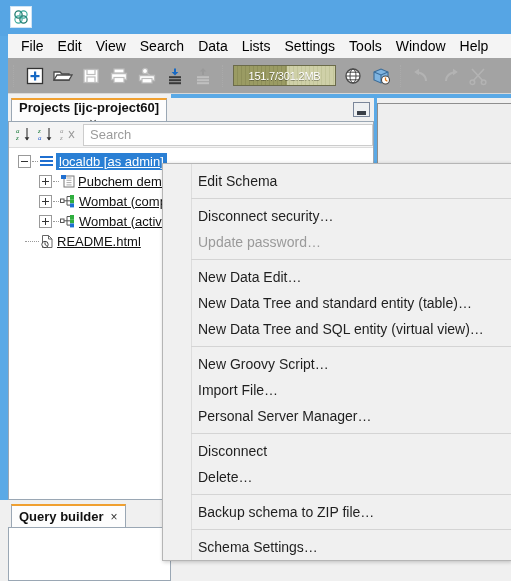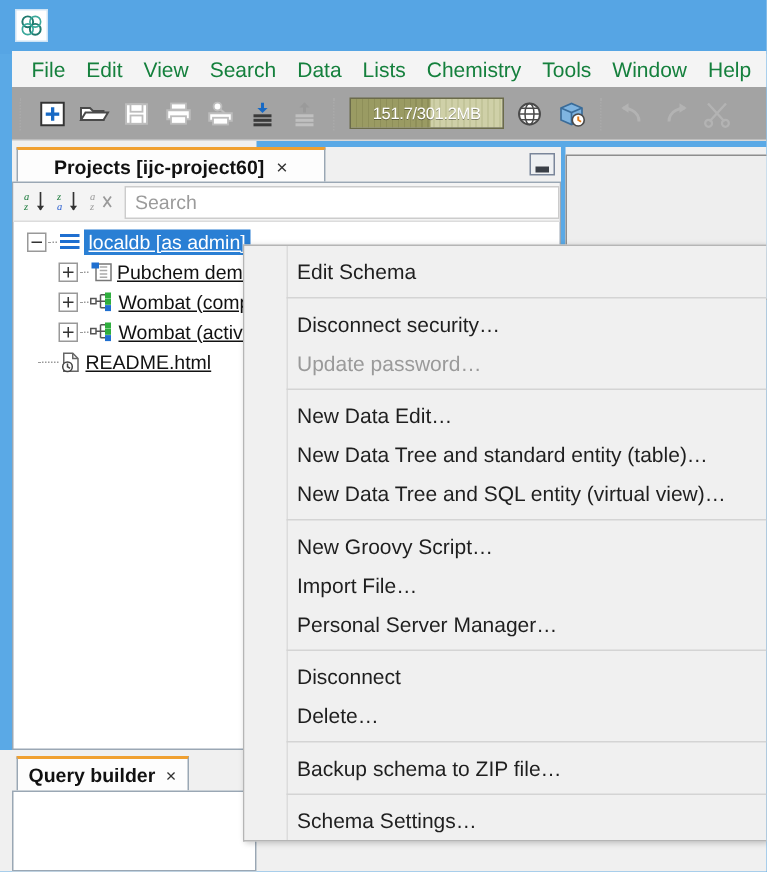--- a/index.html
+++ b/index.html
@@ -14,21 +14,21 @@
   
   .titlebar{position:absolute;left:0;top:0;width:511px;height:36px;background:#56a5e4;}
   .app-logo{position:absolute;left:10px;top:6px;width:22px;height:22px;background:#ffffff;
             border:1px solid #cfe4f5;box-sizing:border-box;display:flex;align-items:center;
             justify-content:center;}
   .app-logo svg{display:block;}
 
   
   .menubar{position:absolute;left:8px;top:34px;width:503px;height:24px;background:#f4f4f4;
            display:flex;align-items:center;padding-left:6px;box-sizing:border-box;}
-  .menubar .mi{font-size:14px;color:#15803d;padding:2px 7px;line-height:18px;white-space:nowrap;}
+  .menubar .mi{font-size:14px;color:#000000;padding:2px 7px;line-height:18px;white-space:nowrap;}
 
   
   .toolbar{position:absolute;left:8px;top:58px;width:503px;height:36px;background:#a3a3a3;
            border-bottom:1px solid #d8d8d8;box-sizing:border-box;display:flex;align-items:center;}
   .tb-sep{width:2px;height:22px;margin:0 5px;border-left:1px dotted #aaa;}
   .tbtn{width:28px;height:28px;display:flex;align-items:center;justify-content:center;}
 
   
   .memgauge{position:relative;width:103px;height:21px;margin:0 3px;
             border:1px solid #6b6b4a;box-sizing:border-box;overflow:hidden;
@@ -39,21 +39,21 @@
             justify-content:center;font-size:11px;color:#ffffff;letter-spacing:-0.2px;
             text-shadow:0 1px 0 rgba(0,0,0,.35);font-family:"Liberation Sans",sans-serif;}
 
   
   .leftdock{position:absolute;left:8px;top:94px;width:163px;height:487px;background:#f0f0f0;}
 
   .proj-window{position:absolute;left:8px;top:98px;width:366px;height:402px;}
   .tabstrip{position:absolute;left:0;top:0;width:366px;height:24px;background:#f0f0f0;}
   .tab{position:absolute;left:3px;top:0px;height:24px;background:#fdfdfd;
        border:1px solid #9aa7b4;border-bottom:none;border-top:2px solid #f0a030;
-       box-sizing:border-box;display:flex;align-items:center;padding:0 24px;}
+       box-sizing:border-box;display:flex;align-items:center;padding:0 7px;flex-direction:column;}
   .tab .tlabel{font-size:13px;font-weight:bold;color:#111;white-space:nowrap;}
   .tab .tclose{font-size:13px;color:#333;margin-left:8px;}
   .dock-min{position:absolute;right:4px;top:4px;width:17px;height:15px;
             border:1px solid #7a869a;background:#eef0f2;box-sizing:border-box;
             display:flex;align-items:flex-end;justify-content:center;padding-bottom:1px;}
   .dock-min i{display:block;width:9px;height:4px;background:#3a3f47;}
 
   
   .treepanel{position:absolute;left:8px;top:121px;width:366px;height:379px;
              background:#ffffff;border:1px solid #9aa7b4;box-sizing:border-box;}
@@ -119,21 +119,21 @@
     </div>
   </div>
 
   <div class="menubar">
     <div class="mi">File</div>
     <div class="mi">Edit</div>
     <div class="mi">View</div>
     <div class="mi">Search</div>
     <div class="mi">Data</div>
     <div class="mi">Lists</div>
-    <div class="mi">Chemistry</div>
+    <div class="mi">Settings</div>
     <div class="mi">Tools</div>
     <div class="mi">Window</div>
     <div class="mi">Help</div>
   </div>
 
   <div class="toolbar">
     <div class="tb-sep"></div>
 
     <div class="tbtn">
       <svg width="20" height="20" viewBox="0 0 20 20">

